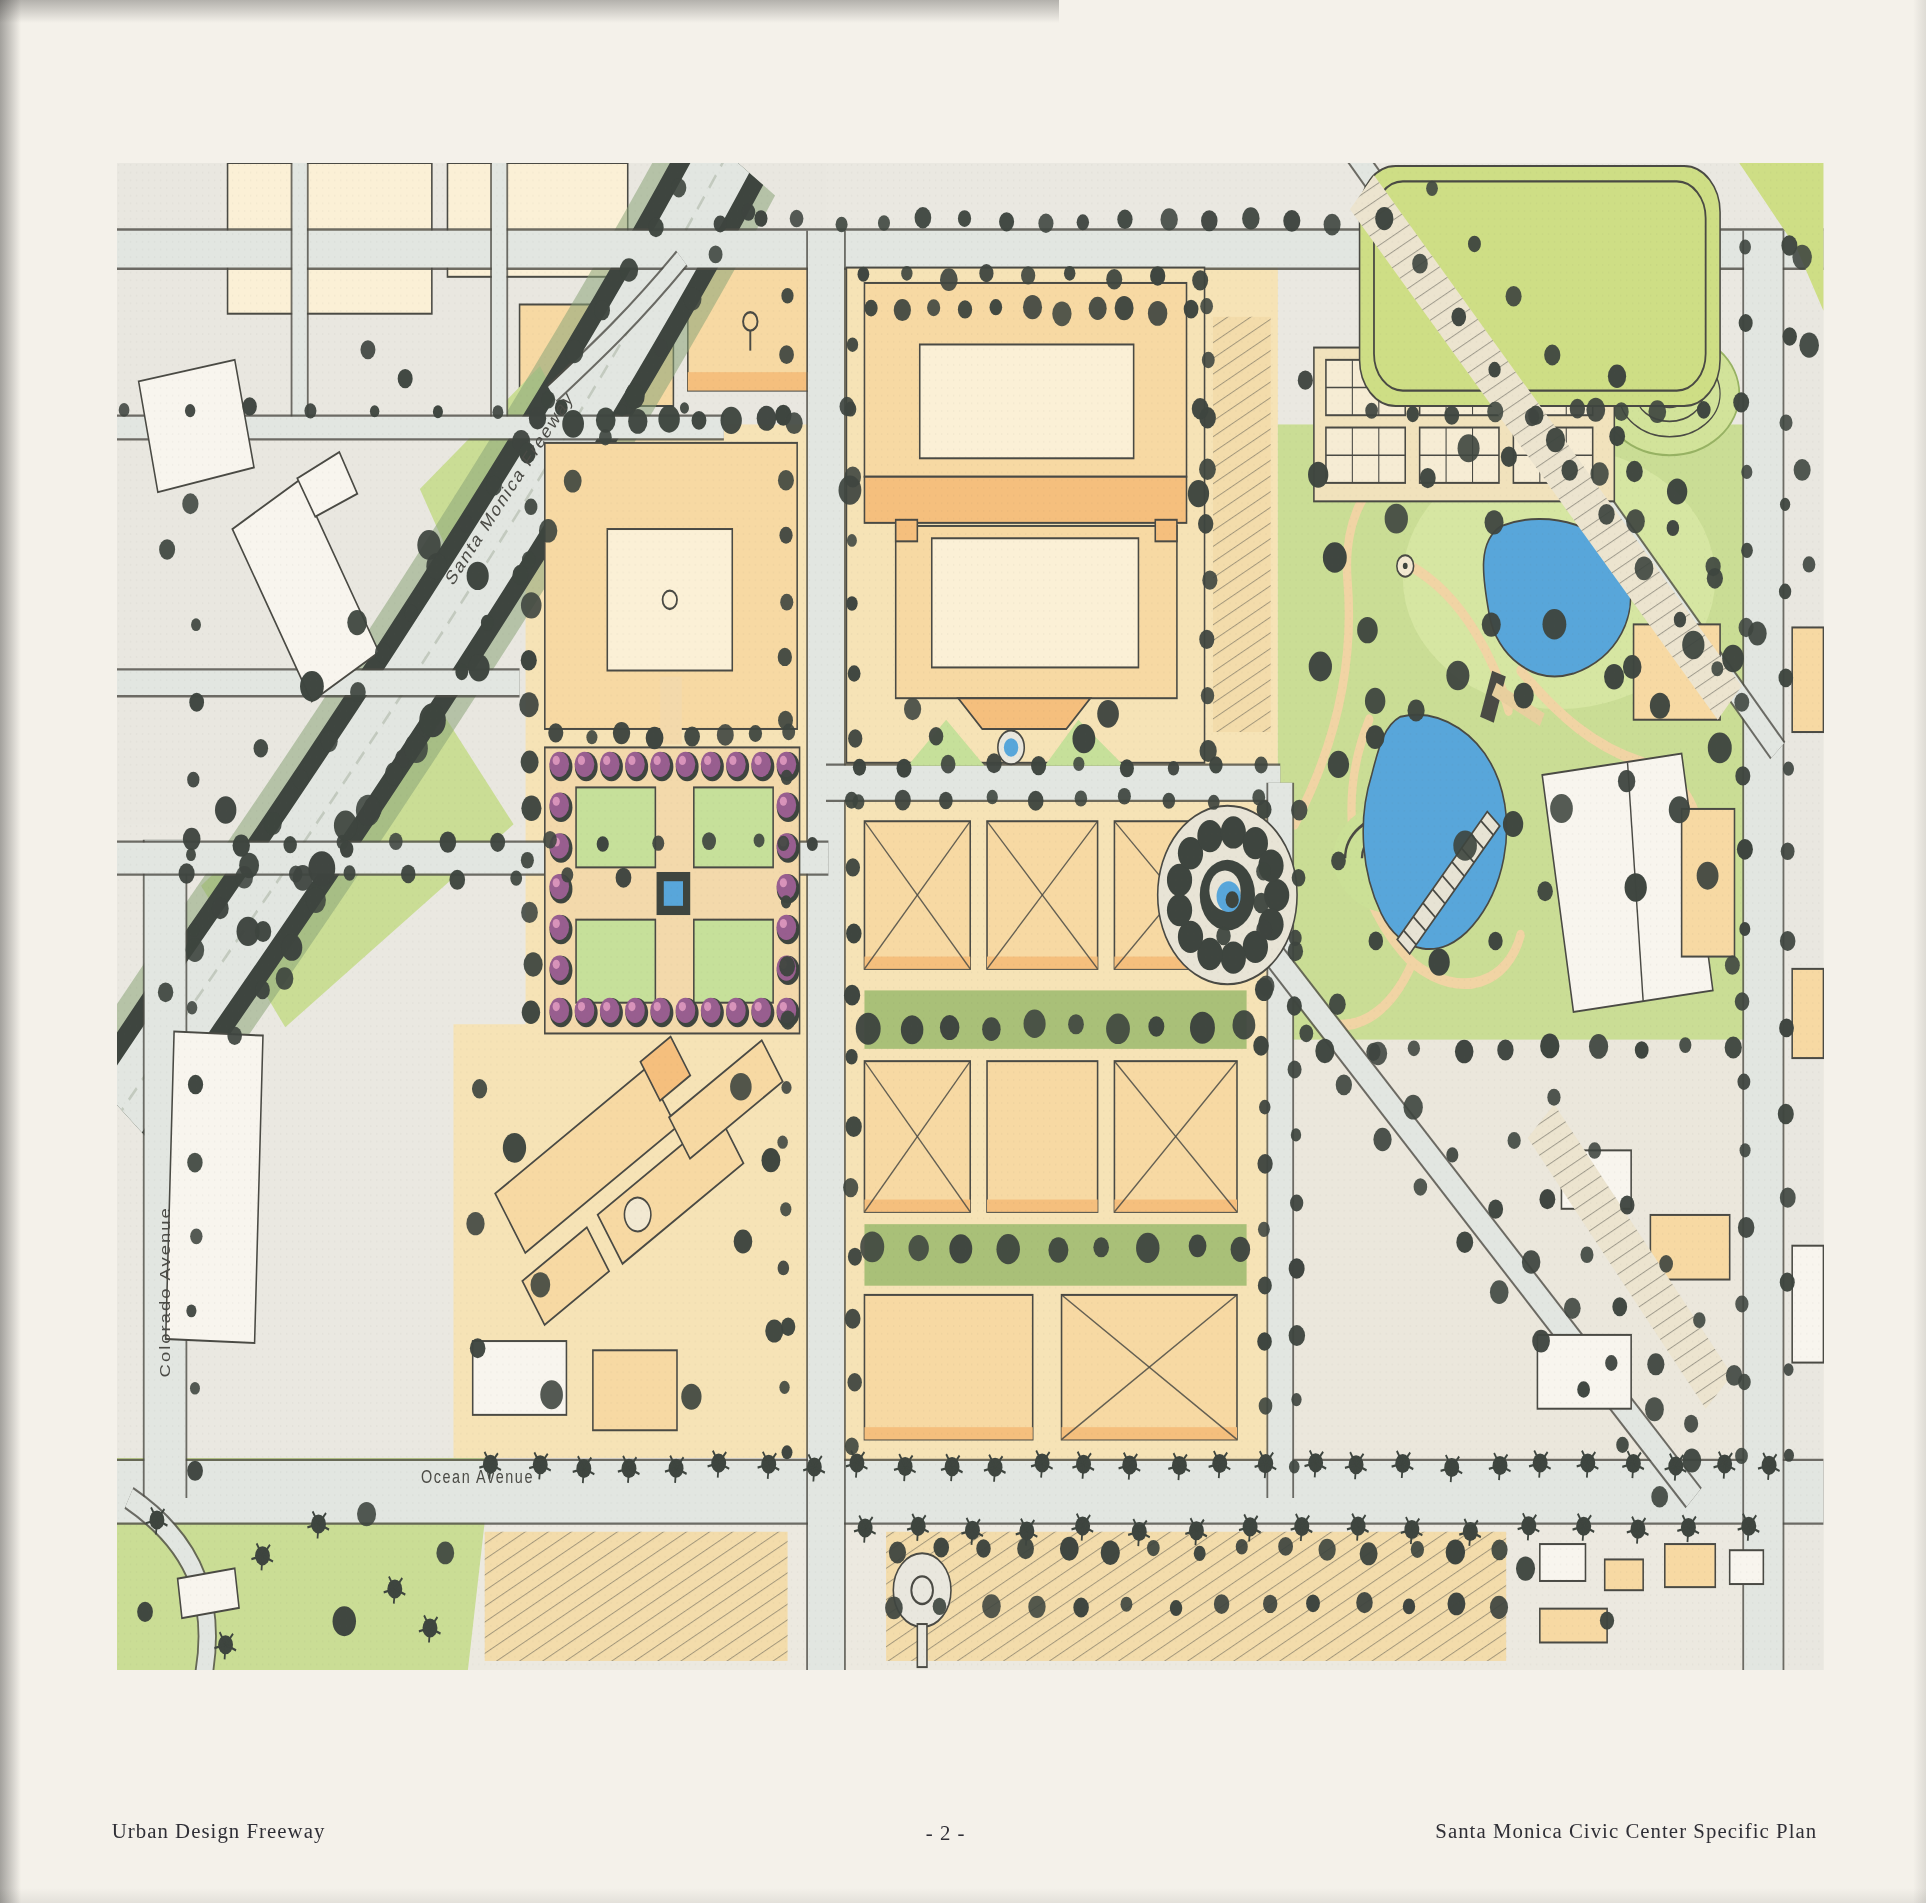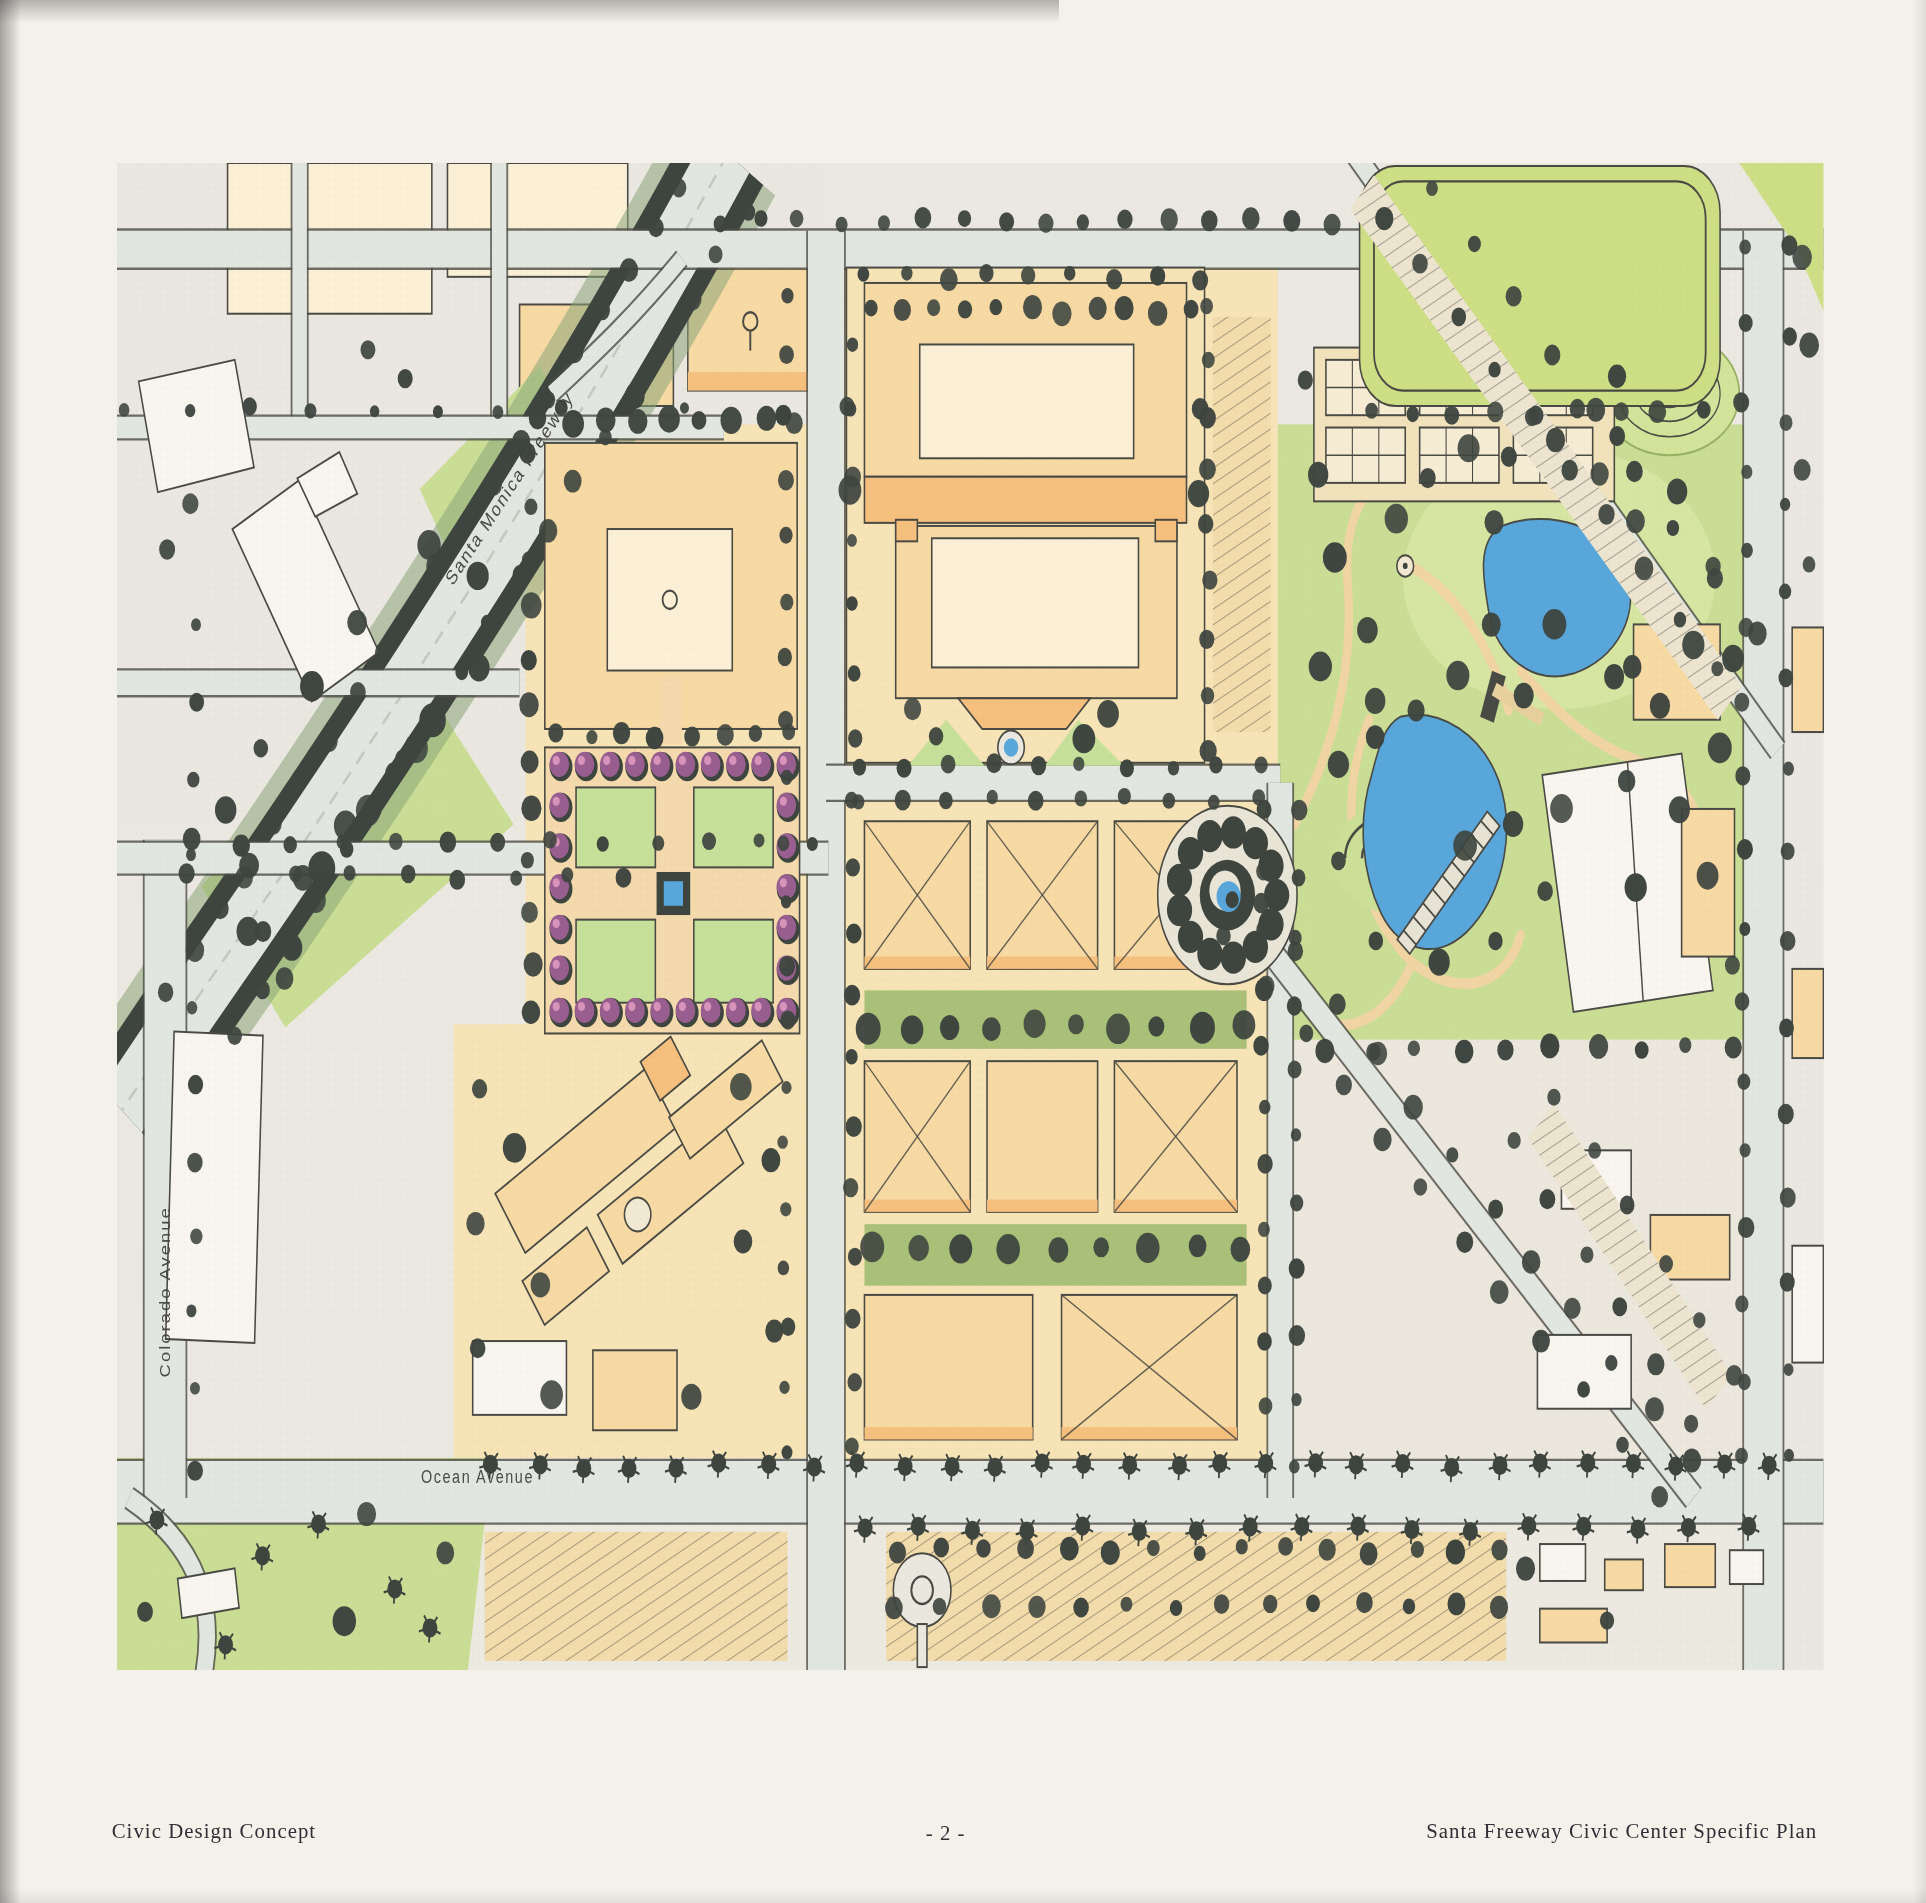--- a/index.html
+++ b/index.html
@@ -1330,22 +1330,22 @@
       <rect x="0" y="0" width="1420" height="980" fill="url(#dots)" opacity=".055"></rect>
 
       <g class="lbl">
         <text x="330" y="214" font-size="13" text-anchor="middle" transform="rotate(-50.5 330 214)">Santa Monica Freeway</text>
         <text x="44" y="734" font-size="12" text-anchor="middle" transform="rotate(-90 44 734)">Colorado Avenue</text>
         <text x="300" y="858" font-size="12" text-anchor="middle">Ocean Avenue</text>
       </g>
     </svg>
   </div>
 
-  <div class="footer-text" id="f-left">Civic Design Concept</div>
+  <div class="footer-text" id="f-left">Urban Design Freeway</div>
   <div class="footer-text" id="f-center">- 2 -</div>
-  <div class="footer-text" id="f-right">Santa Freeway Civic Center Specific Plan</div>
+  <div class="footer-text" id="f-right">Santa Monica Civic Center Specific Plan</div>
 
   <div class="sh sh-left"></div>
   <div class="sh sh-top"></div>
   <div class="sh sh-right"></div>
   <div class="sh sh-bottom"></div>
 </div>
 
 
 </body></html>

